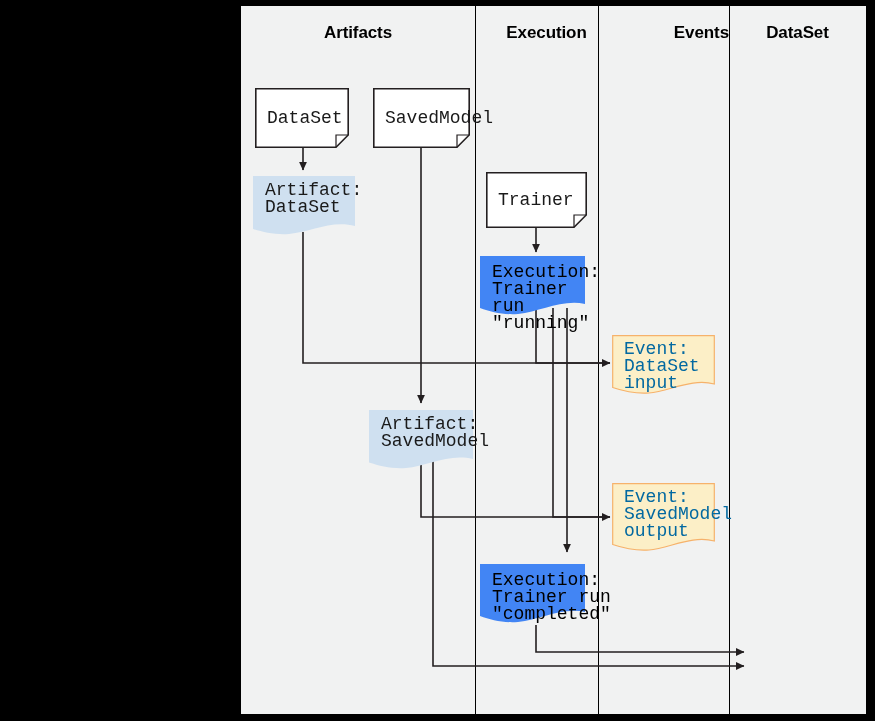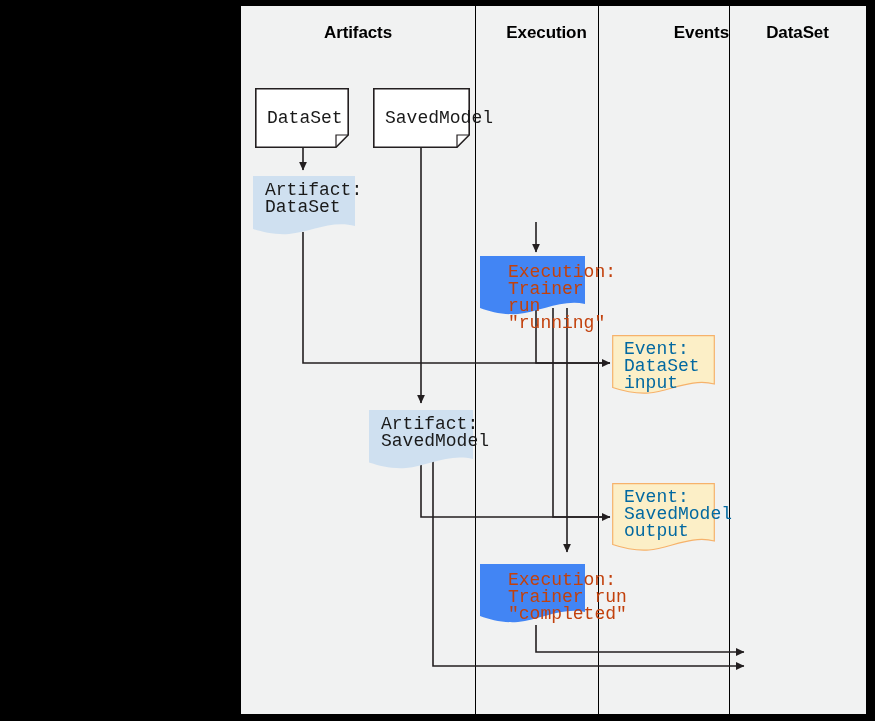--- a/index.html
+++ b/index.html
@@ -60,21 +60,21 @@
   .doc-node .node-label {
     left: 12px;
     top: 22px;
     color: #1a1a1a;
   }
   
   .note-node { position: absolute; }
   .note-node svg { display: block; }
   .note-node .node-label { left: 12px; top: 6px; }
   .artifact .node-label { color: #1a1a1a; }
-  .execution .node-label { color: #c2410c; margin-left: 16px; }
+  .execution .node-label { color: #000000; }
   .event .node-label { color: #0369a1; }
   .context .node-label { color: #ffffff; }
 
   
   #connectors {
     position: absolute;
     left: 0; top: 0;
     width: 625px; height: 708px;
     pointer-events: none;
   }
@@ -133,20 +133,27 @@
     </div>
 
     <div class="doc-node" style="left:132px; top:82px; width:97px; height:60px;">
       <svg width="97" height="60" viewBox="0 0 97 60">
         <path d="M0.8,0.8 H96.2 V47 L84,59.2 H0.8 Z" fill="#ffffff" stroke="#231f20" stroke-width="1.6"></path>
         <path d="M96.2,47 H84 V59.2" fill="none" stroke="#231f20" stroke-width="1.2"></path>
       </svg>
       <div class="node-label">SavedModel</div>
     </div>
 
+    <div class="doc-node" style="left:245px; top:166px; width:101px; height:56px;">
+      <svg width="101" height="56" viewBox="0 0 101 56">
+        <path d="M0.8,0.8 H100.2 V43 L88,55.2 H0.8 Z" fill="#ffffff" stroke="#231f20" stroke-width="1.6"></path>
+        <path d="M100.2,43 H88 V55.2" fill="none" stroke="#231f20" stroke-width="1.2"></path>
+      </svg>
+      <div class="node-label" style="top:20px;">Trainer</div>
+    </div>
 
     <div class="note-node artifact" style="left:12px; top:170px; width:102px; height:62px;">
       <svg width="102" height="62" viewBox="0 0 102 62">
         <path d="M0,0 H102 V50 C78,44 58,56 36,58 C22,59 10,56 0,53 Z" fill="#cfe0f0"></path>
       </svg>
       <div class="node-label">Artifact:
 DataSet</div>
     </div>
 
     <div class="note-node execution" style="left:239px; top:250px; width:105px; height:62px;">

